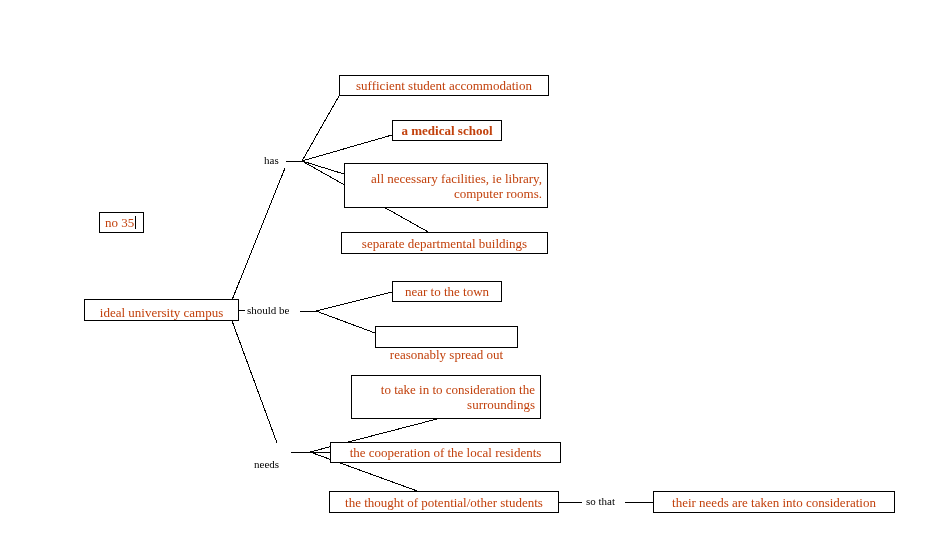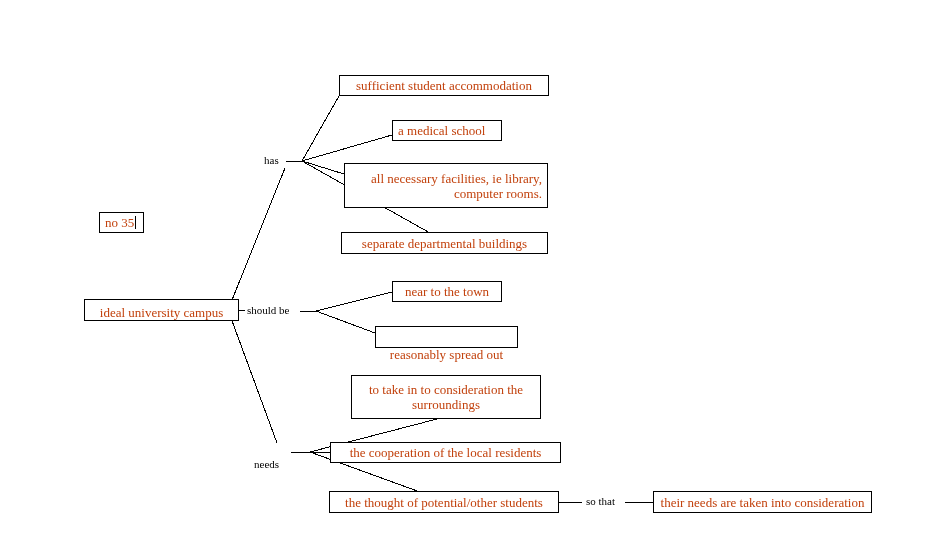--- a/index.html
+++ b/index.html
@@ -87,31 +87,31 @@
       <polyline points="310,452 330,452" fill="none" stroke="#000000" stroke-width="1" shape-rendering="crispEdges"></polyline>
       <polyline points="310,452 420,492" fill="none" stroke="#000000" stroke-width="1" shape-rendering="crispEdges"></polyline>
       <polyline points="559,502 582,502" fill="none" stroke="#000000" stroke-width="1" shape-rendering="crispEdges"></polyline>
       <polyline points="625,502 653,502" fill="none" stroke="#000000" stroke-width="1" shape-rendering="crispEdges"></polyline>
     </svg>
 
   <div id="nodes">
       <div class="node" style="left: 99px; top: 212px; width: 45px; height: 21px;"><span class="node-text" style="text-align: left;">no 35<span class="caret"></span></span></div>
       <div class="node" style="left: 84px; top: 299px; width: 155px; height: 22px; align-items: flex-end;"><span class="node-text" style="text-align: center;">ideal university campus</span></div>
       <div class="node" style="left: 339px; top: 75px; width: 210px; height: 21px;"><span class="node-text" style="text-align: center;">sufficient student accommodation</span></div>
-      <div class="node" style="left: 392px; top: 120px; width: 110px; height: 21px;"><span class="node-text" style="text-align: left;">a medical school</span></div>
+      <div class="node" style="left: 392px; top: 120px; width: 110px; height: 21px;"><span class="node-text" style="text-align: center; font-weight: bold;">a medical school</span></div>
       <div class="node" style="left: 344px; top: 163px; width: 204px; height: 45px;"><span class="node-text" style="text-align: right;">all necessary facilities, ie library,
 computer rooms.</span></div>
       <div class="node" style="left: 341px; top: 232px; width: 207px; height: 22px;"><span class="node-text" style="text-align: center;">separate departmental buildings</span></div>
       <div class="node" style="left: 392px; top: 281px; width: 110px; height: 21px;"><span class="node-text" style="text-align: center;">near to the town</span></div>
       <div class="node" style="left: 375px; top: 326px; width: 143px; height: 22px;"><span class="node-text" style="text-align: center; margin-top: 35px;">reasonably spread out</span></div>
-      <div class="node" style="left: 351px; top: 375px; width: 190px; height: 44px;"><span class="node-text" style="text-align: center;">to take in to consideration the
+      <div class="node" style="left: 351px; top: 375px; width: 190px; height: 44px;"><span class="node-text" style="text-align: right;">to take in to consideration the
 surroundings</span></div>
       <div class="node" style="left: 330px; top: 442px; width: 231px; height: 21px;"><span class="node-text" style="text-align: center;">the cooperation of the local residents</span></div>
       <div class="node" style="left: 329px; top: 491px; width: 230px; height: 22px;"><span class="node-text" style="text-align: center;">the thought of potential/other students</span></div>
-      <div class="node" style="left: 653px; top: 491px; width: 219px; height: 22px; justify-content: flex-end;"><span class="node-text" style="text-align: center;">their needs are taken into consideration</span></div>
+      <div class="node" style="left: 653px; top: 491px; width: 242px; height: 22px; justify-content: flex-end;"><span class="node-text" style="text-align: center;">their needs are taken into consideration</span></div>
     </div>
   <div id="labels">
       <div class="edge-label" style="left: 262px; top: 154px;">has</div>
       <div class="edge-label" style="left: 245px; top: 304px;">should be</div>
       <div class="edge-label" style="left: 252px; top: 458px;">needs</div>
       <div class="edge-label" style="left: 584px; top: 495px;">so that</div>
     </div>
 
 </div>
 

